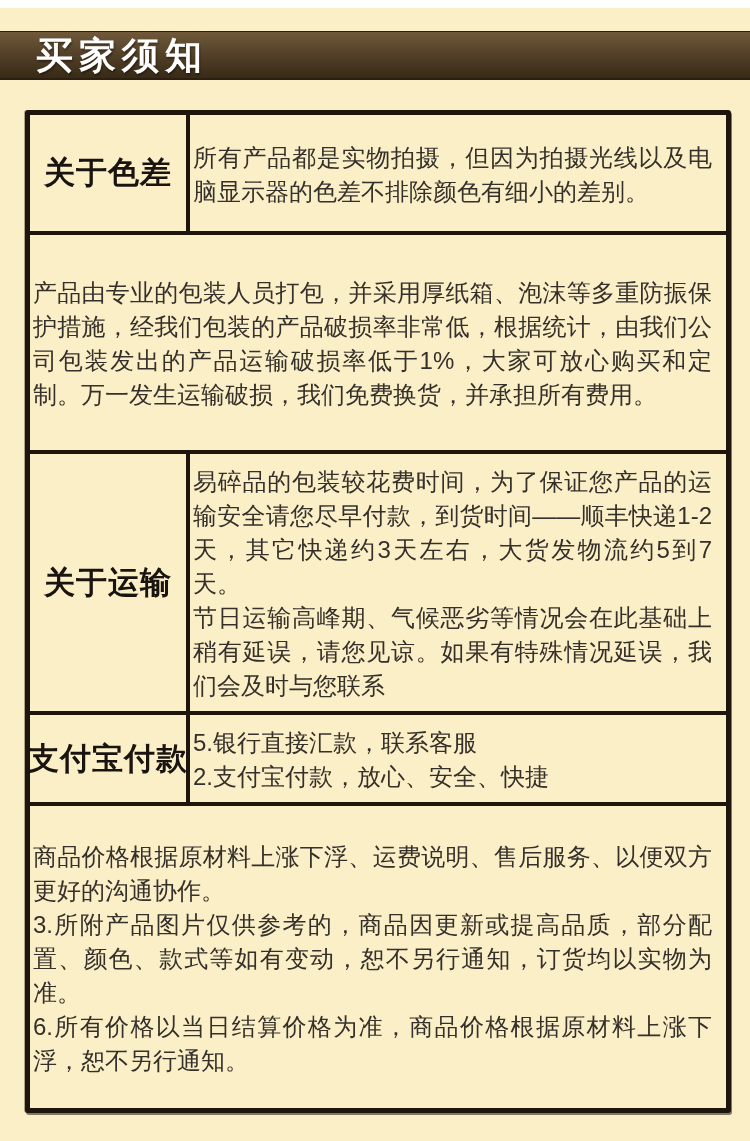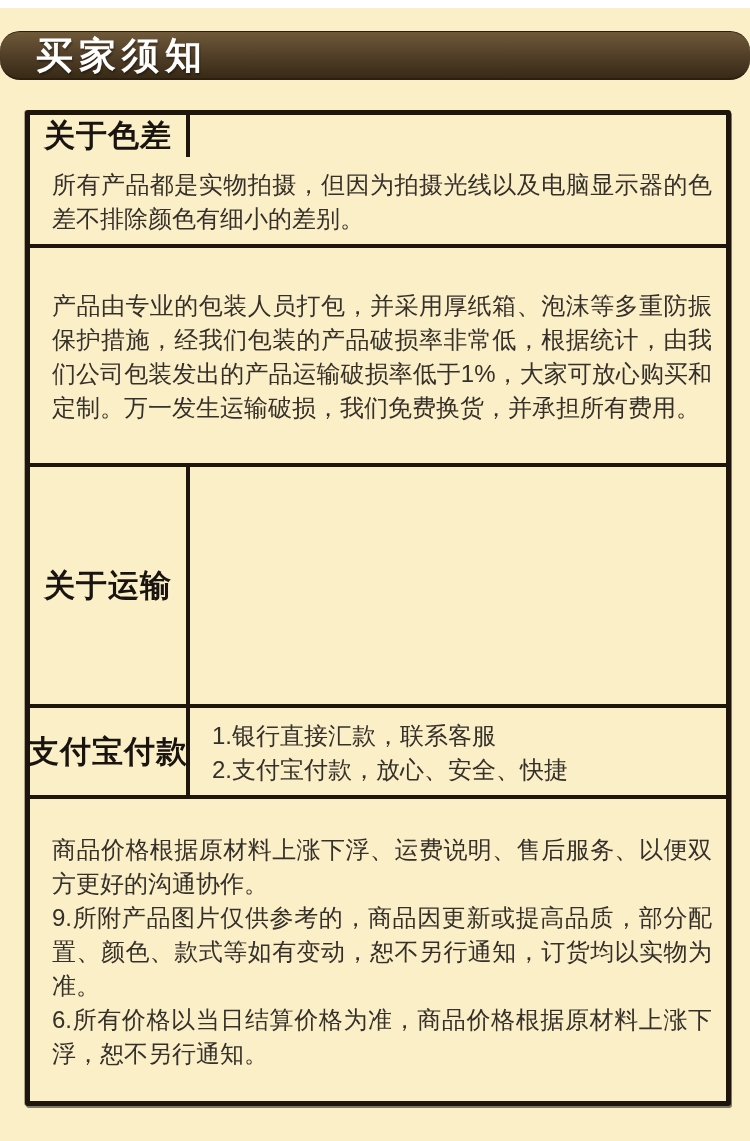--- a/index.html
+++ b/index.html
@@ -22,21 +22,21 @@
   .top-strip{
     height:8px;
     background:#ffffff;
   }
   .title-bar{
     margin-top:23px;
     height:49px;
     background:linear-gradient(180deg,var(--bar-top) 0%,#55422a 45%,var(--bar-bottom) 100%);
     border-top:1px solid #2a1f10;
     border-bottom:2px solid #2a1f10;
-    border-radius:20px;
+    border-radius:0;
     display:flex;
     align-items:center;
   }
   .title-bar .page-title{
     color:#ffffff;
     font-size:37px;
     font-weight:bold;
     letter-spacing:6px;
     padding-left:36px;
     text-shadow:1px 2px 2px rgba(0,0,0,.35);
@@ -52,21 +52,21 @@
     box-shadow:1px 2px 0 rgba(30,22,12,.55), -1px 0 0 rgba(30,22,12,.35);
     background:var(--cream);
   }
   .row{
     display:flex;
     align-items:stretch;
   }
   .row + .row{
     border-top:4px solid var(--ink);
   }
-  .row:nth-child(1){min-height:116px;flex-direction:column;}
+  .row:nth-child(1){min-height:116px;}
   .row:nth-child(2){min-height:219px;}
   .row:nth-child(3){min-height:241px;}
   .row:nth-child(4){min-height:88px;}
   .row:nth-child(5){min-height:306px;}
   .label-cell{
     width:160px;
     min-width:160px;
     border-right:4px solid var(--ink);
     display:flex;
     align-items:center;
@@ -74,21 +74,21 @@
   }
   .label-cell .row-label{
     font-size:31px;
     font-weight:bold;
     color:#191410;
     letter-spacing:1px;
     white-space:nowrap;
   }
   .content-cell{
     flex:1;
-    padding:11px 14px 8px 22px;
+    padding:11px 14px 8px 3px;
     display:flex;
     flex-direction:column;
     justify-content:center;
   }
   .para{
     font-size:24px;
     line-height:34px;
     color:var(--text);
     text-align:justify;
     word-break:break-all;
@@ -116,32 +116,36 @@
   <div class="row">
     <div class="content-cell">
         <p class="para">产品由专业的包装人员打包，并采用厚纸箱、泡沫等多重防振保护措施，经我们包装的产品破损率非常低，根据统计，由我们公司包装发出的产品运输破损率低于1%，大家可放心购买和定制。万一发生运输破损，我们免费换货，并承担所有费用。</p>
       </div>
   </div>
 
   <div class="row">
     <div class="label-cell">
       <span class="row-label">关于运输</span>
     </div>
+    <div class="content-cell">
+        <p class="para">易碎品的包装较花费时间，为了保证您产品的运输安全请您尽早付款，到货时间——顺丰快递1-2天，其它快递约3天左右，大货发物流约5到7天。</p>
+        <p class="para">节日运输高峰期、气候恶劣等情况会在此基础上稍有延误，请您见谅。如果有特殊情况延误，我们会及时与您联系</p>
+      </div>
   </div>
 
   <div class="row">
     <div class="label-cell">
       <span class="row-label">支付宝付款</span>
     </div>
     <div class="content-cell">
-        <p class="para">1.银行直接汇款，联系客服</p>
+        <p class="para">5.银行直接汇款，联系客服</p>
         <p class="para">2.支付宝付款，放心、安全、快捷</p>
       </div>
   </div>
 
   <div class="row">
     <div class="content-cell">
         <p class="para">商品价格根据原材料上涨下浮、运费说明、售后服务、以便双方更好的沟通协作。</p>
-        <p class="para">9.所附产品图片仅供参考的，商品因更新或提高品质，部分配置、颜色、款式等如有变动，恕不另行通知，订货均以实物为准。</p>
+        <p class="para">3.所附产品图片仅供参考的，商品因更新或提高品质，部分配置、颜色、款式等如有变动，恕不另行通知，订货均以实物为准。</p>
         <p class="para">6.所有价格以当日结算价格为准，商品价格根据原材料上涨下浮，恕不另行通知。</p>
       </div>
   </div>
 </div>
 
 </body></html>

